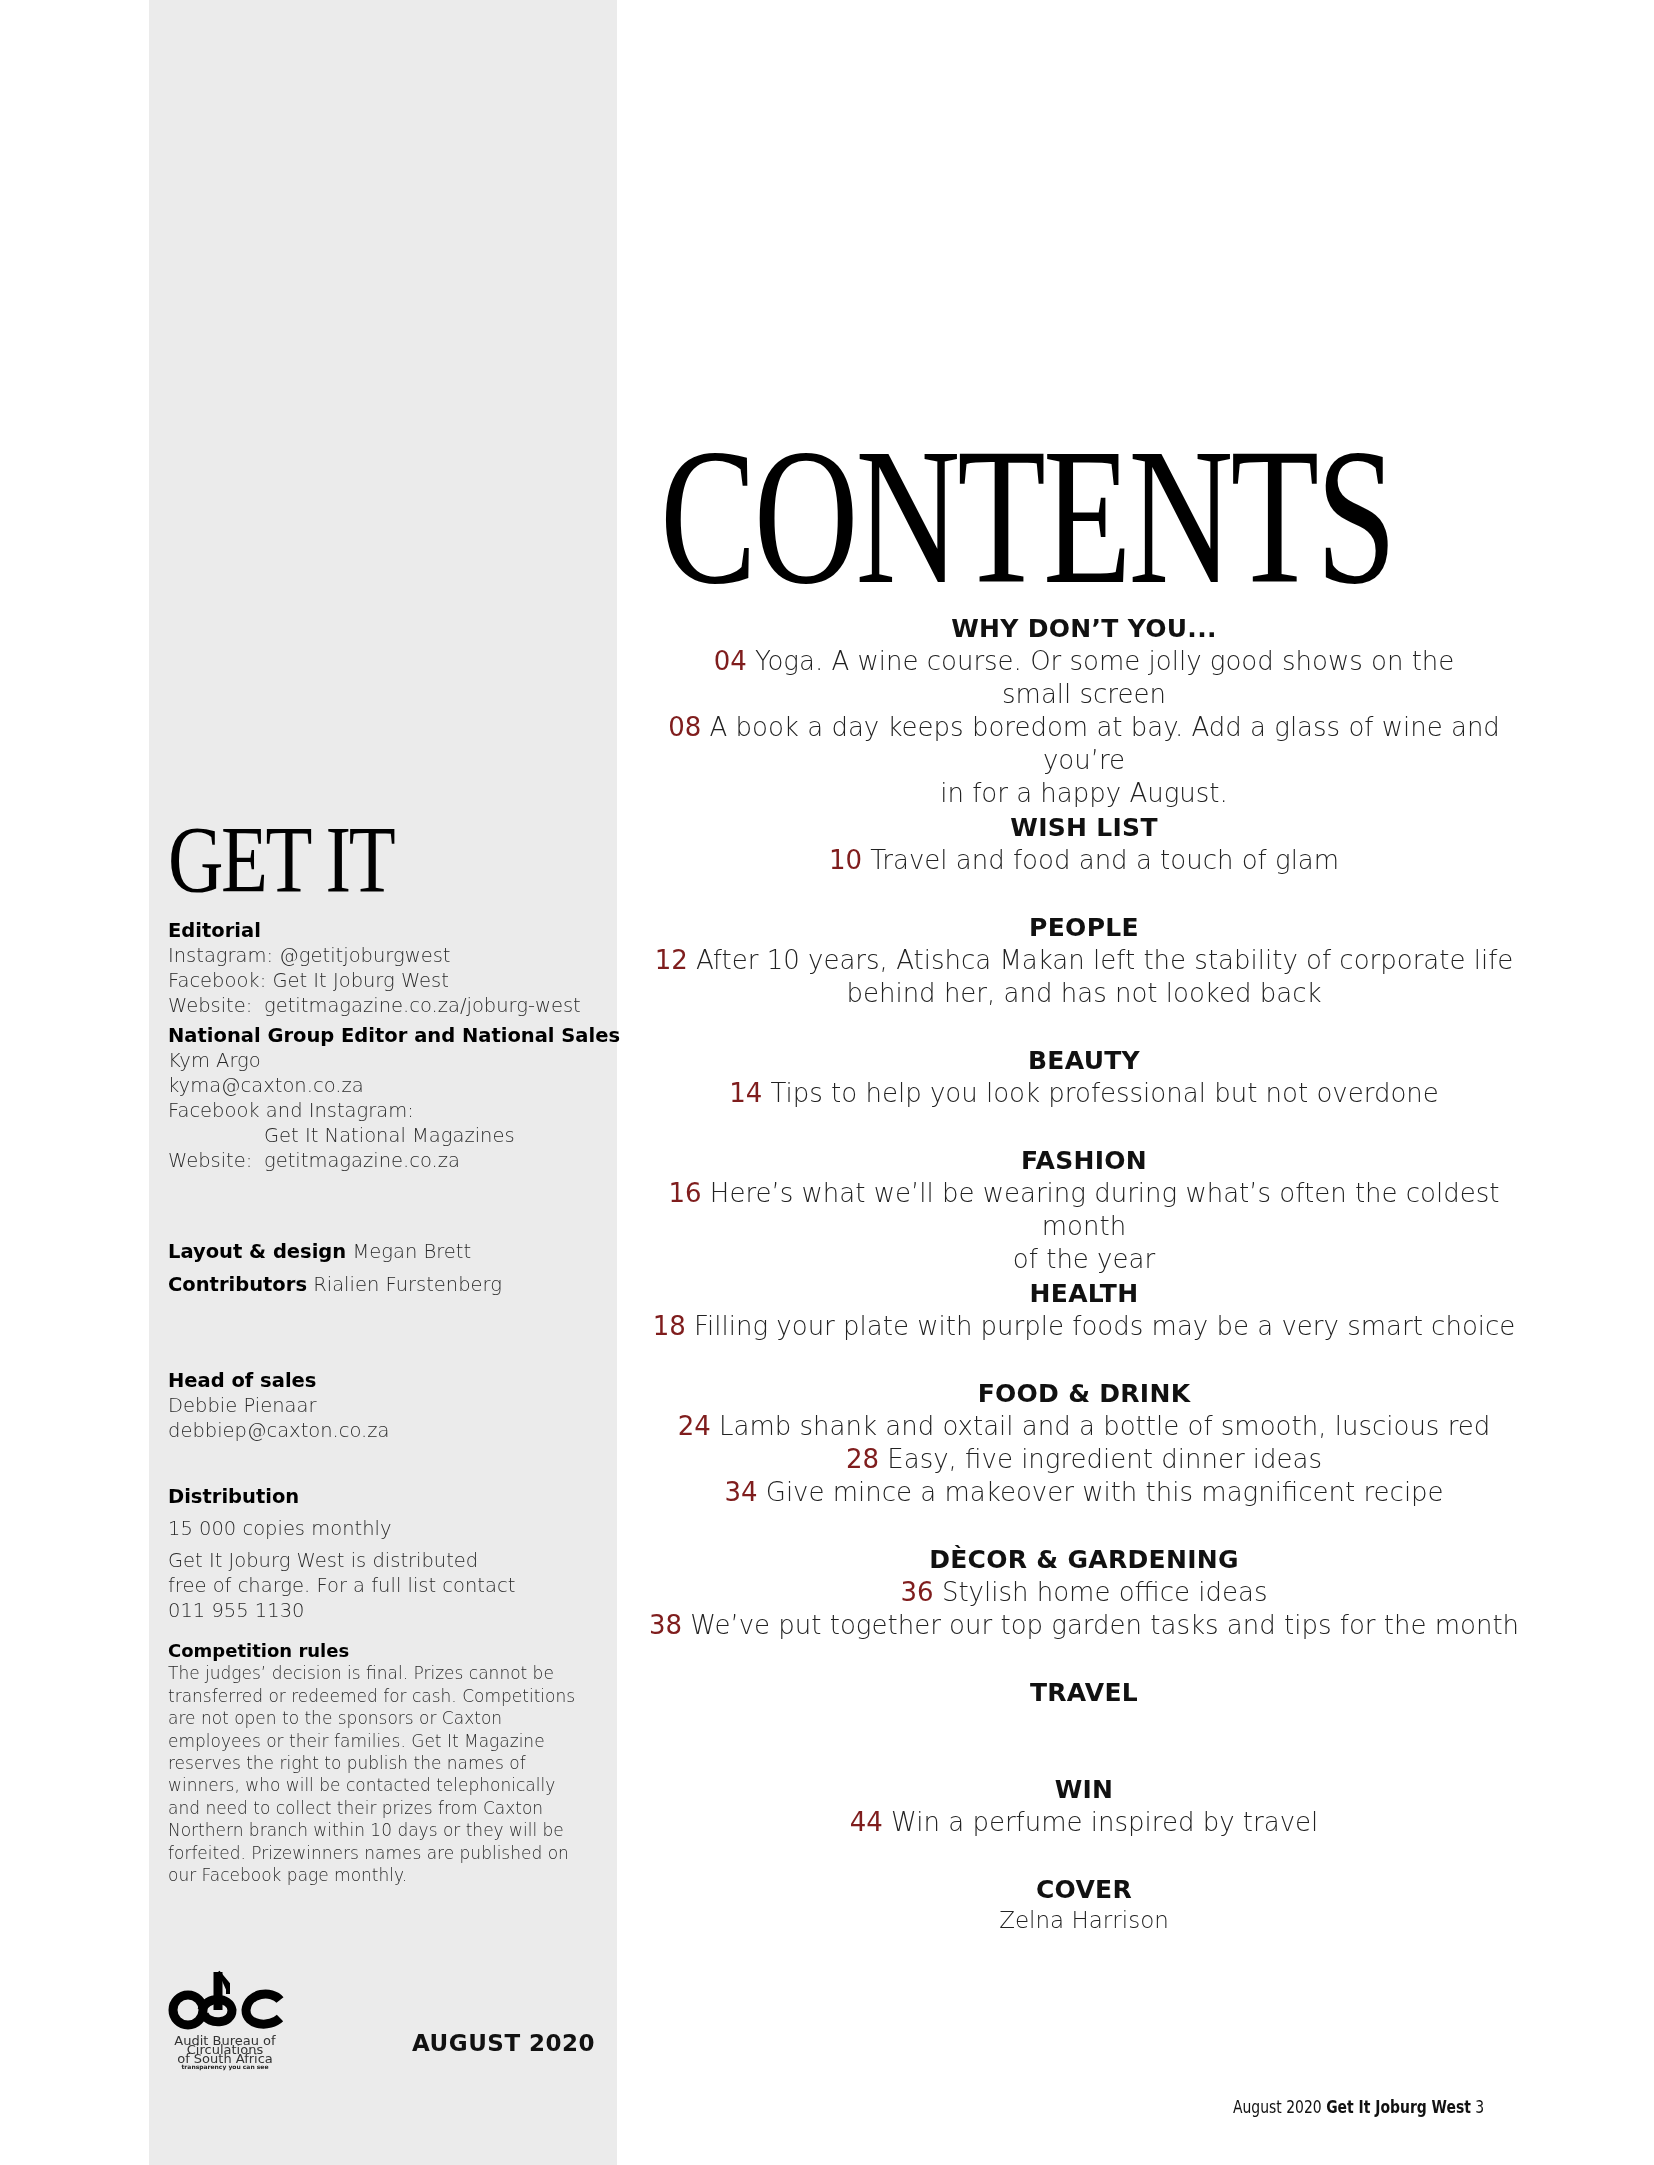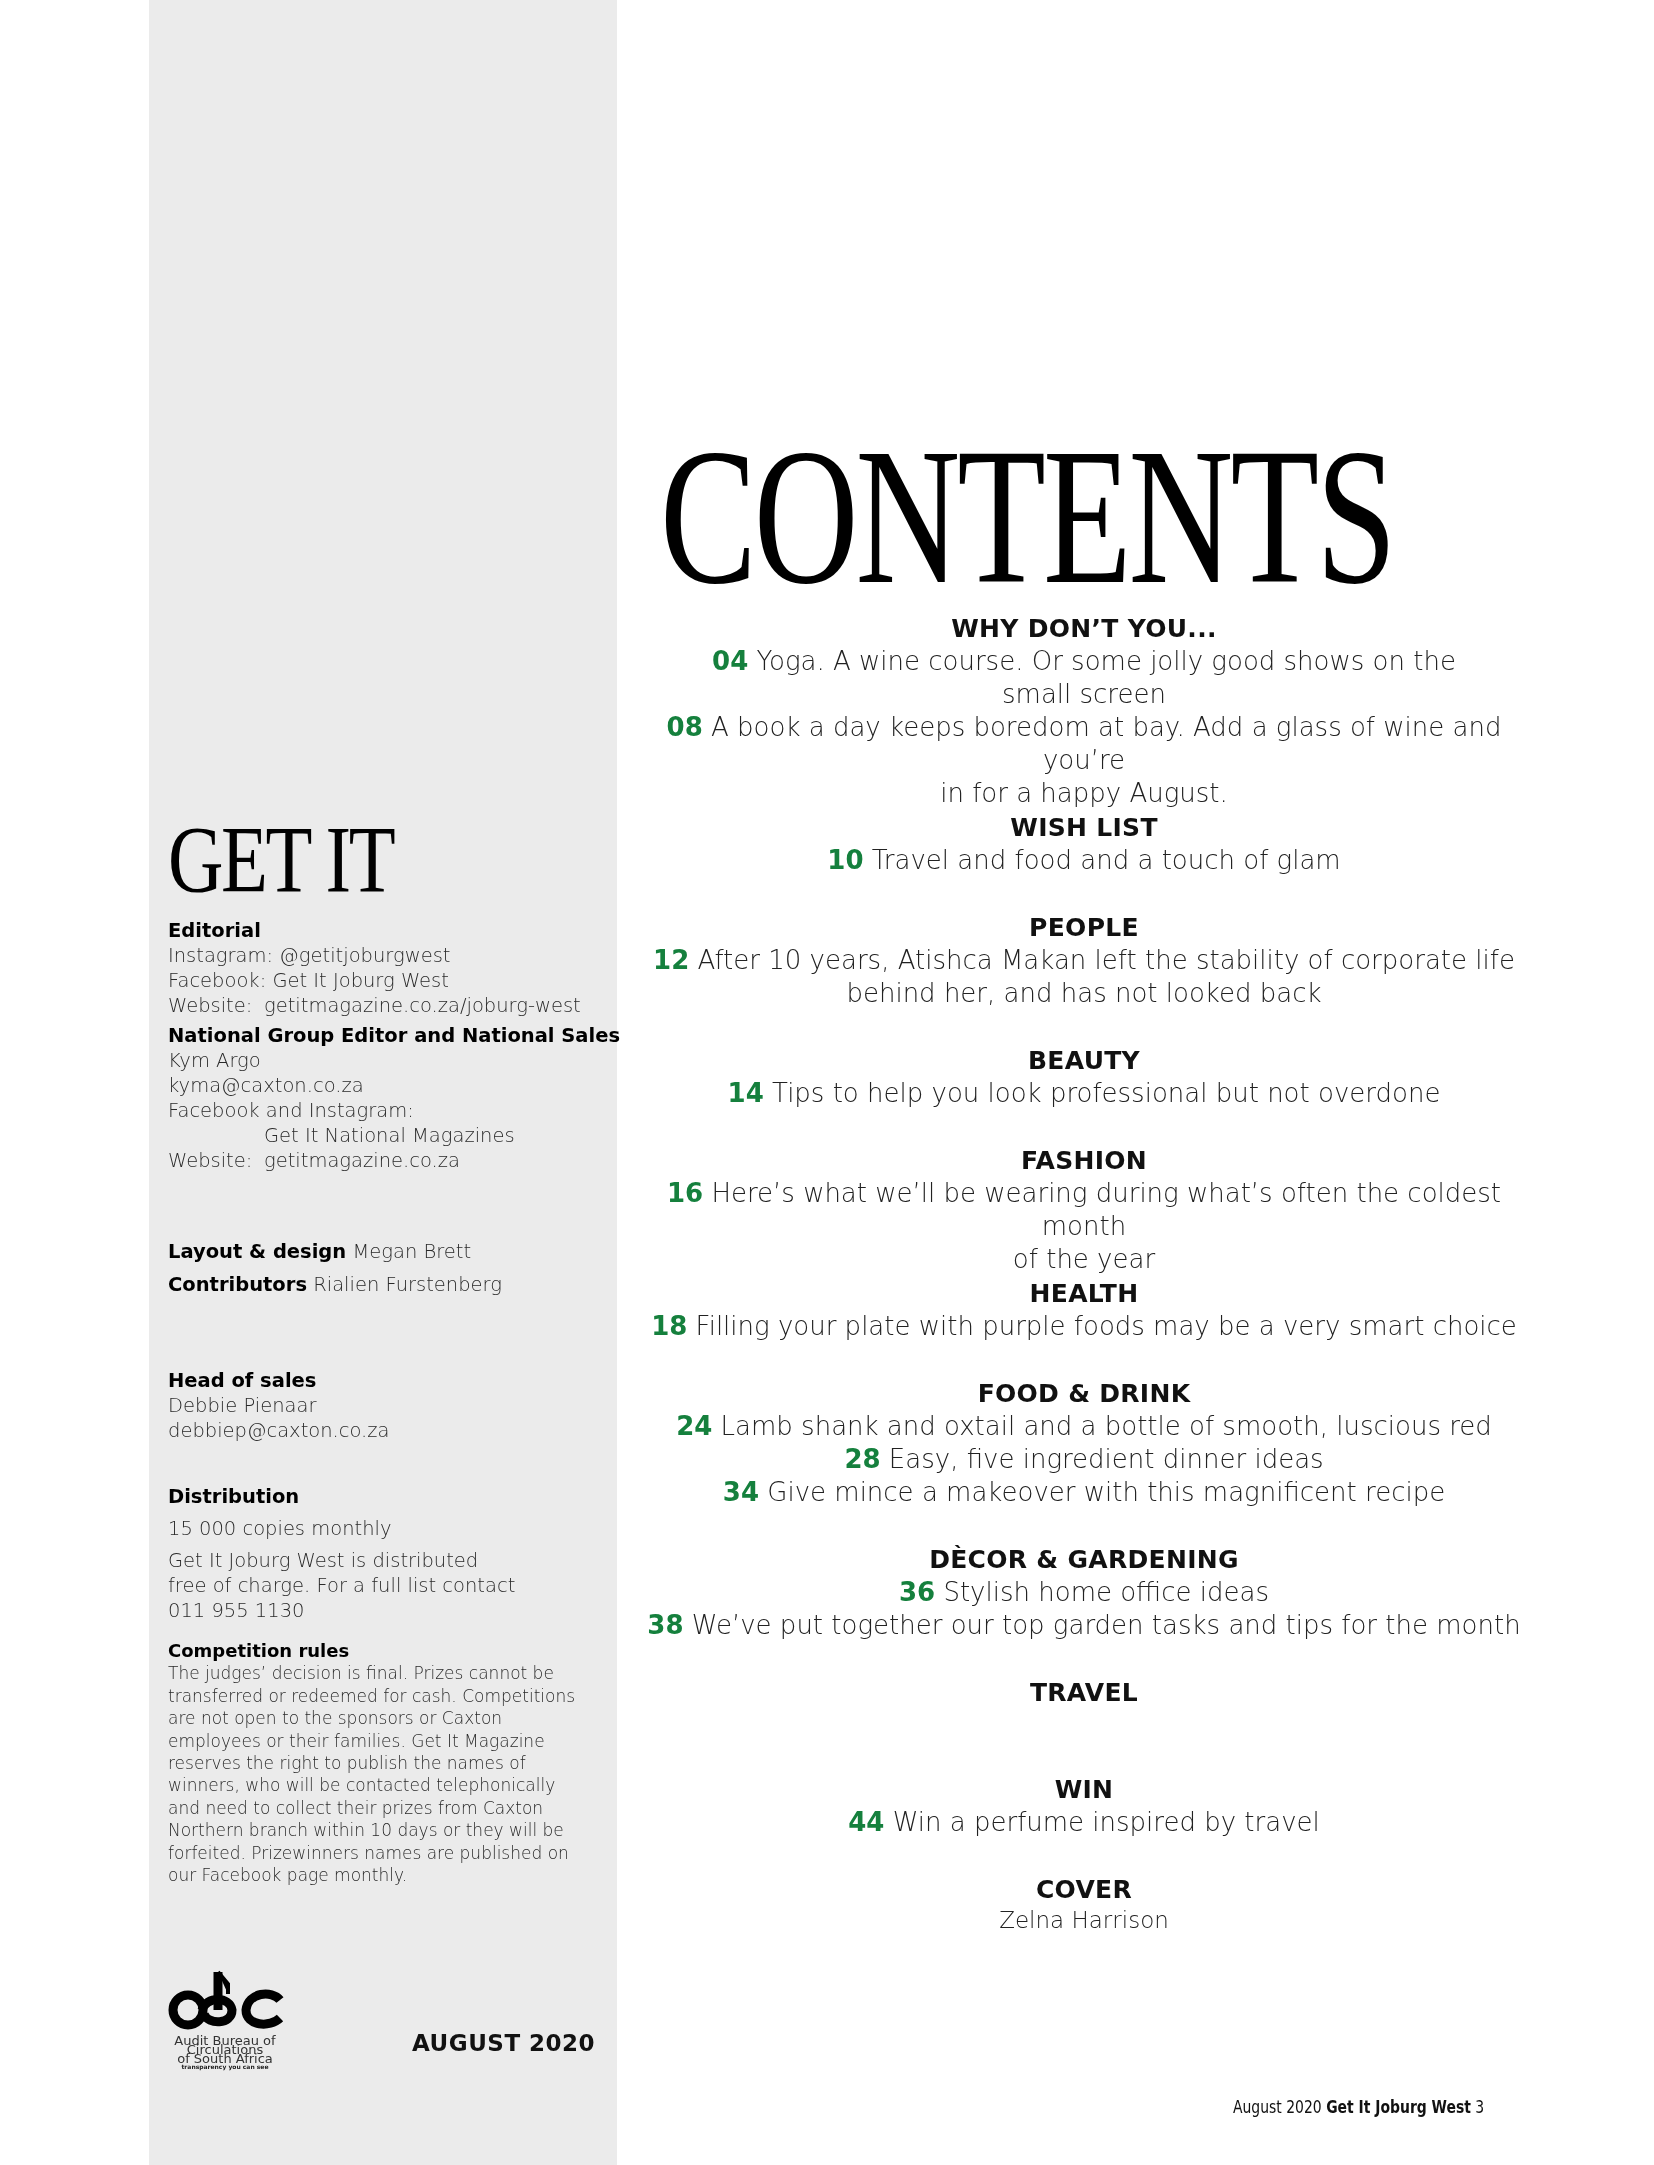--- a/index.html
+++ b/index.html
@@ -46,21 +46,21 @@
   .issue-date {
     position: absolute; left: 412px; top: 2030px; font-size: 23px; font-weight: bold;
     color: #111; letter-spacing: 0.5px; white-space: nowrap;
   }
 
   
   .toc { position: absolute; left: 630px; width: 884px; text-align: center; }
   .toc-section { position: absolute; left: 12px; width: 884px; text-align: center; }
   .toc-head { font-size: 25px; line-height: 33px; font-weight: bold; color: #111; letter-spacing: 0.3px; }
   .toc-entry { font-size: 26px; line-height: 33px; color: #222; font-weight: 300; }
-  .toc-entry .pg { font-weight: bold; color: #15803d; }
+  .toc-entry .pg { font-weight: normal; color: #7f1d1d; }
 
   .folio {
     position: absolute; left: 1233px; top: 2097px; font-size: 17px; color: #111;
     white-space: nowrap; transform-origin: left top; transform: scaleX(0.82);
   }
   .folio b { font-weight: bold; }
 </style>
 </head>
 <body>
 

